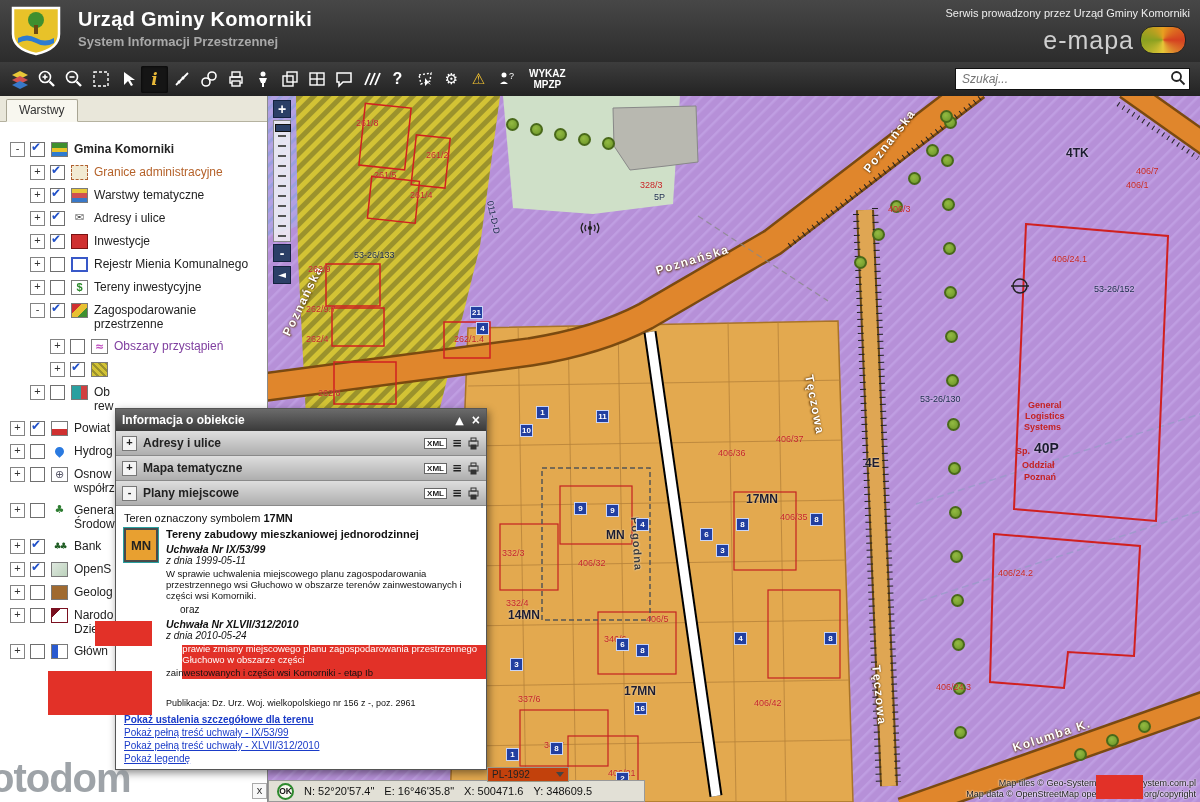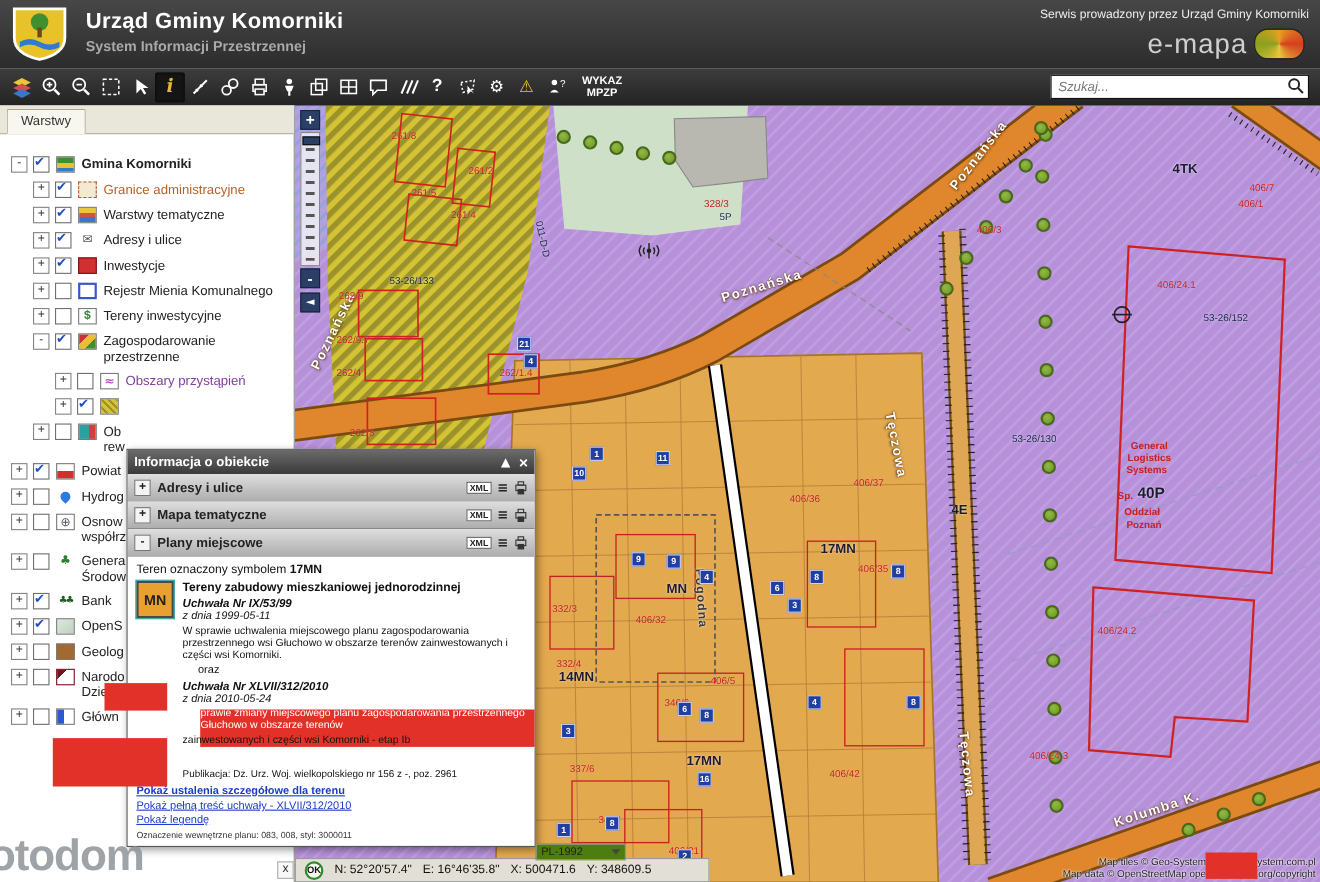--- a/index.html
+++ b/index.html
@@ -152,21 +152,21 @@
   .links a{display:block;color:#1a3bc8;text-decoration:underline;font-size:10px;margin:2px 0;}
   .links a.first{font-weight:700;}
   .foot{font-size:8px;color:#333;margin-top:4px;}
 
   
   #statusbar{position:absolute;left:268px;top:780px;width:377px;height:22px;background:#e2e0d6;
     border:1px solid #999;box-sizing:border-box;display:flex;align-items:center;gap:10px;
     padding:0 8px;font-size:11px;color:#111;z-index:26;}
   #ok-badge{width:17px;height:17px;border:2px solid #2d8a2d;border-radius:50%;background:#f8f8f0;
     font-size:8.5px;font-weight:700;display:flex;align-items:center;justify-content:center;box-sizing:border-box;text-align:right;}
-  #crs-select{position:absolute;left:487px;top:767px;width:82px;height:15px;background:#4d7c0f;
+  #crs-select{position:absolute;left:487px;top:767px;width:82px;height:15px;background:#c2410c;
     border:1px solid #998;box-sizing:border-box;font-size:10px;color:#222;display:flex;align-items:center;
     padding:0 4px;z-index:31;}
   #crs-select .arrow{margin-left:auto;width:0;height:0;border-left:4px solid transparent;
     border-right:4px solid transparent;border-top:5px solid #444;}
   #coord-close{position:absolute;left:252px;top:783px;width:15px;height:16px;background:#f8f8f8;
     border:1px solid #aaa;box-sizing:border-box;font-size:11px;line-height:13px;text-align:center;
     color:#333;z-index:27;}
 
   
   .redact{position:absolute;background:#e23128;}
@@ -719,27 +719,28 @@
     <div class="zone-row">
       <span class="mn-badge">MN</span>
       <div class="zone-info">
         <div class="zt">Tereny zabudowy mieszkaniowej jednorodzinnej</div>
         <div class="res">Uchwała Nr IX/53/99</div>
         <div class="resd">z dnia 1999-05-11</div>
         <div class="desc">W sprawie uchwalenia miejscowego planu zagospodarowania przestrzennego wsi Głuchowo w obszarze terenów zainwestowanych i części wsi Komorniki.</div>
         <div class="oraz">oraz</div>
         <div class="res">Uchwała Nr XLVII/312/2010</div>
         <div class="resd">z dnia 2010-05-24</div>
-        <div class="desc onred">W sprawie zmiany miejscowego planu zagospodarowania przestrzennego wsi Głuchowo w obszarze terenów</div>
+        <div class="desc onred">W sprawie zmiany miejscowego planu zagospodarowania przestrzennego wsi Głuchowo w obszarze części</div>
         <div class="desc">zainwestowanych i części wsi Komorniki - etap Ib</div>
         <div class="pub">Publikacja: Dz. Urz. Woj. wielkopolskiego nr 156 z -, poz. 2961</div>
       </div>
     </div>
     <div class="links">
       <a href="#" class="first">Pokaż ustalenia szczegółowe dla terenu</a>
+      <a href="#">Pokaż pełną treść uchwały - IX/53/99</a>
       <a href="#">Pokaż pełną treść uchwały - XLVII/312/2010</a>
       <a href="#">Pokaż legendę</a>
     </div>
     <div class="foot">Oznaczenie wewnętrzne planu: 083, 008, styl: 3000011</div>
   </div>
 <div class="redact" style="width: 309px; height: 34px; left: 66px; top: 236px; z-index: 1;"></div>
   </div>
 
 <div id="coord-close">x</div>
 <div id="crs-select">

